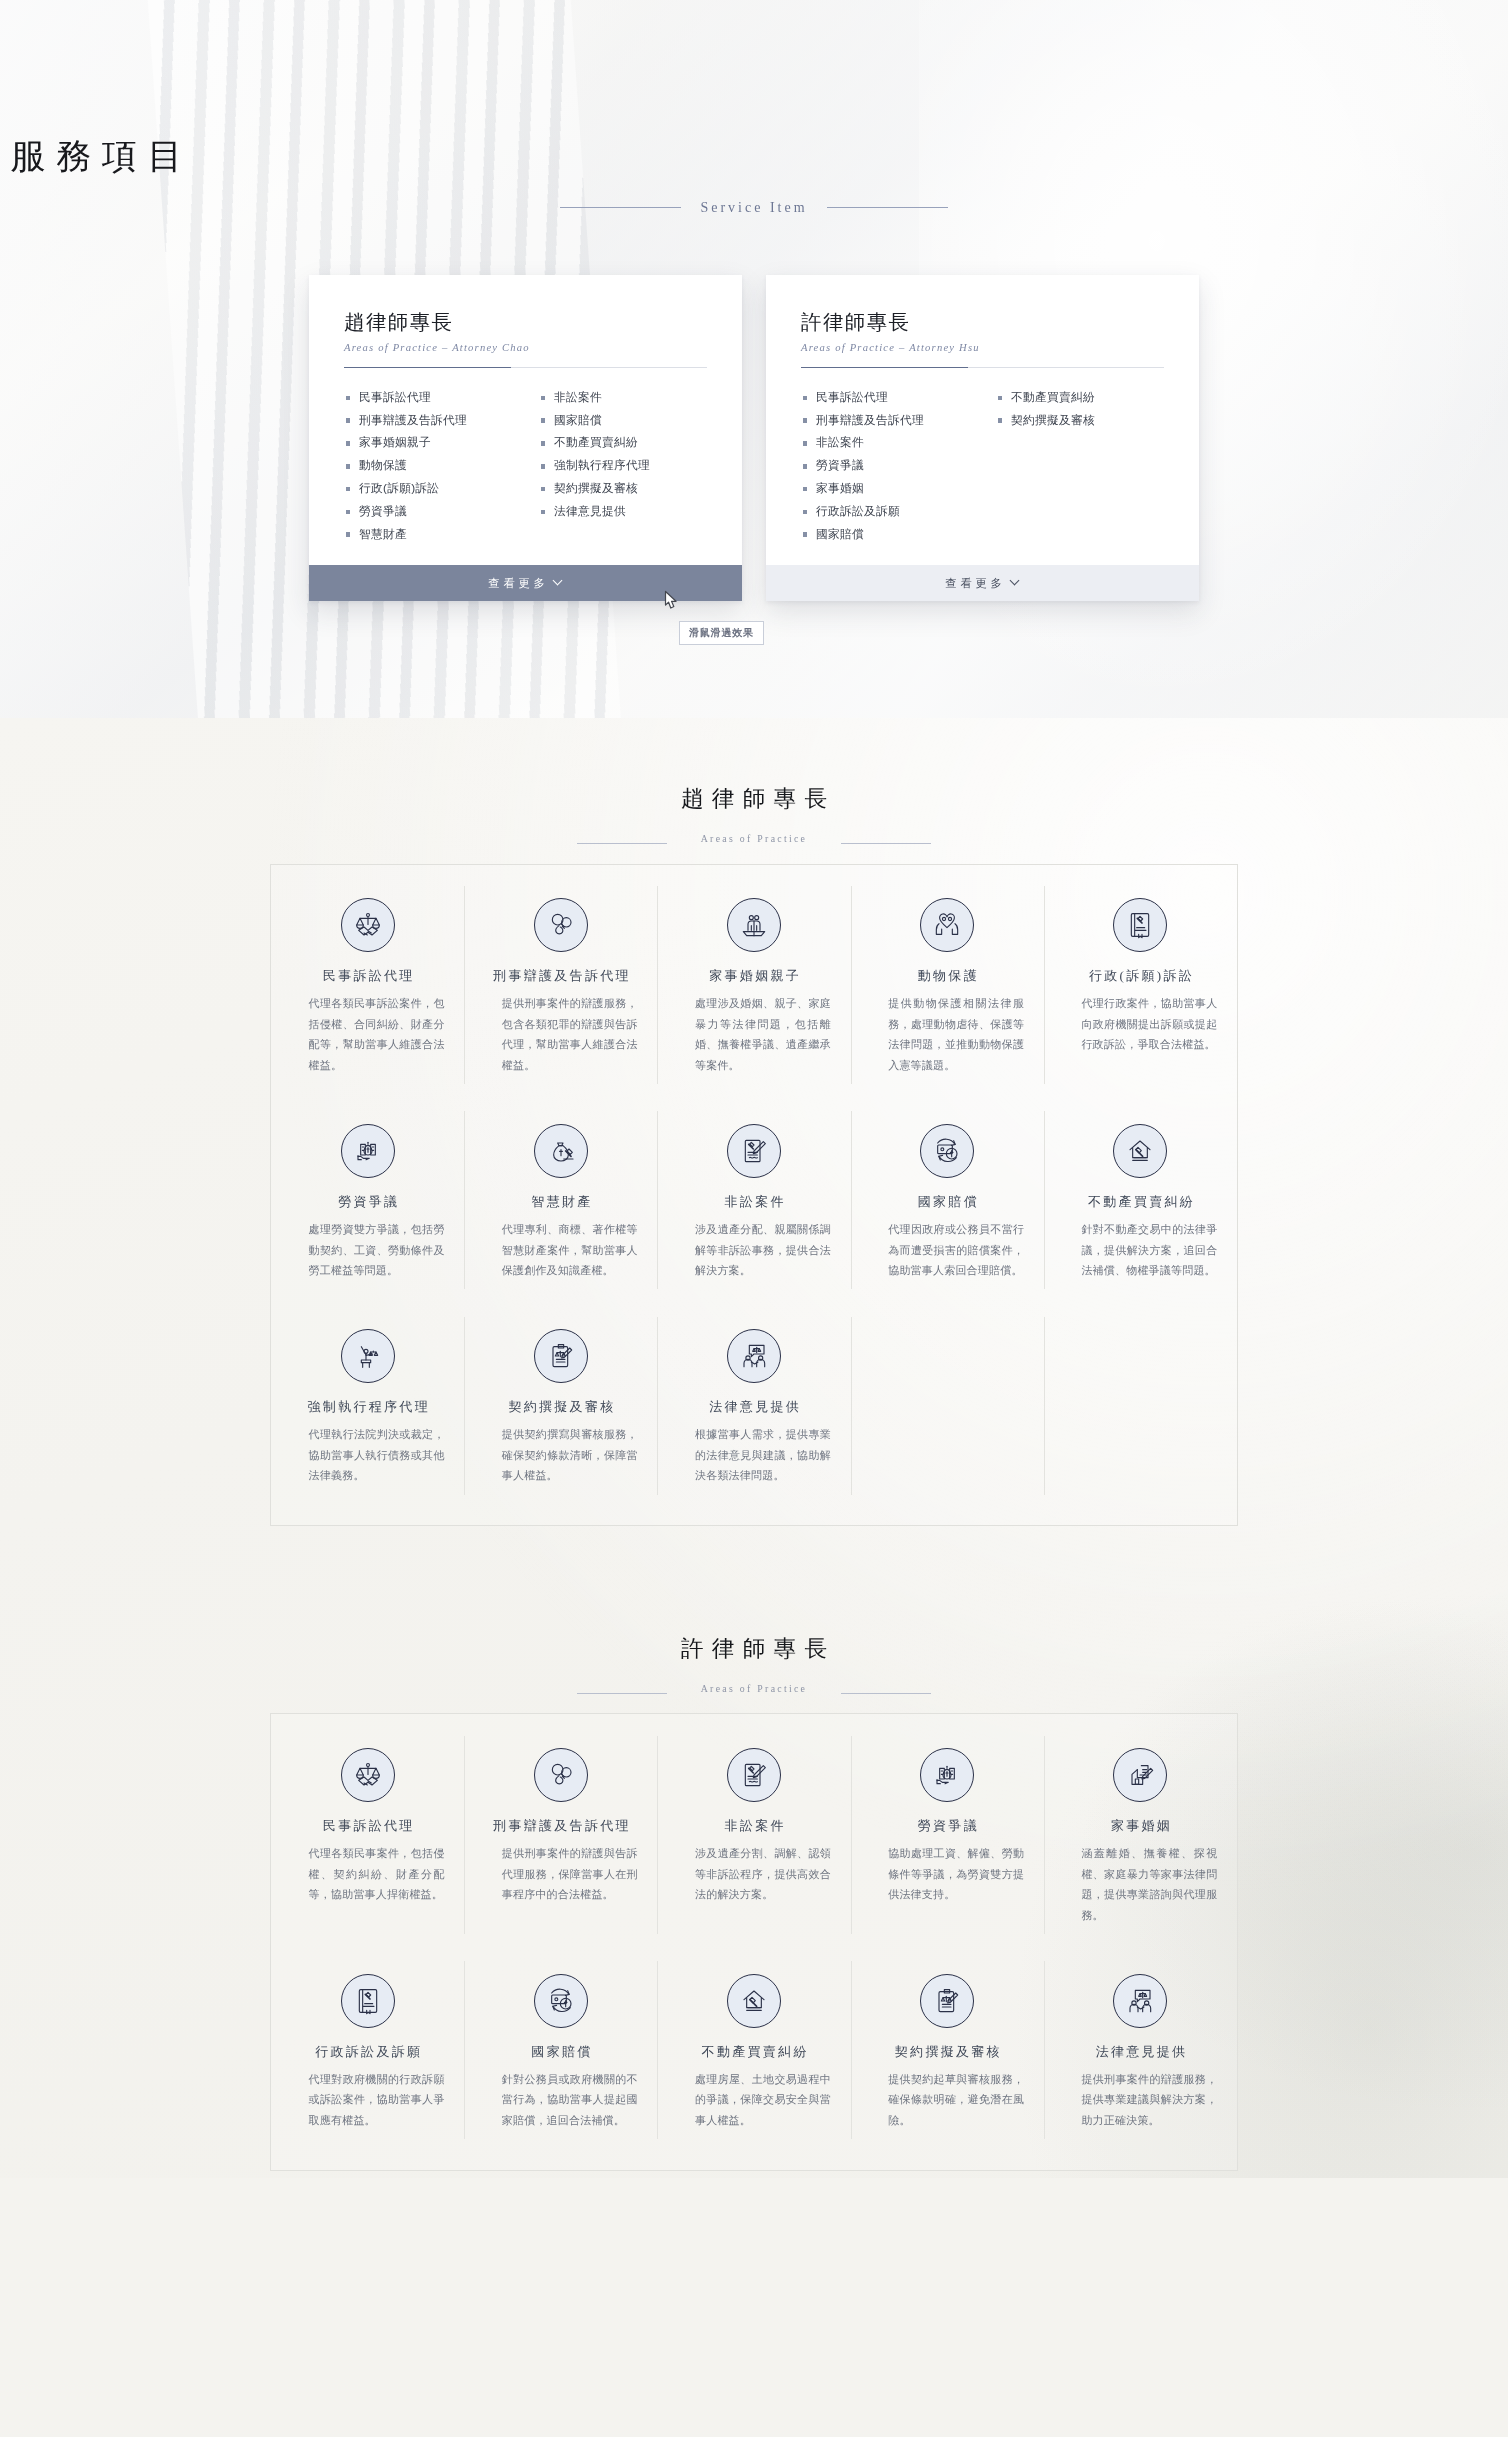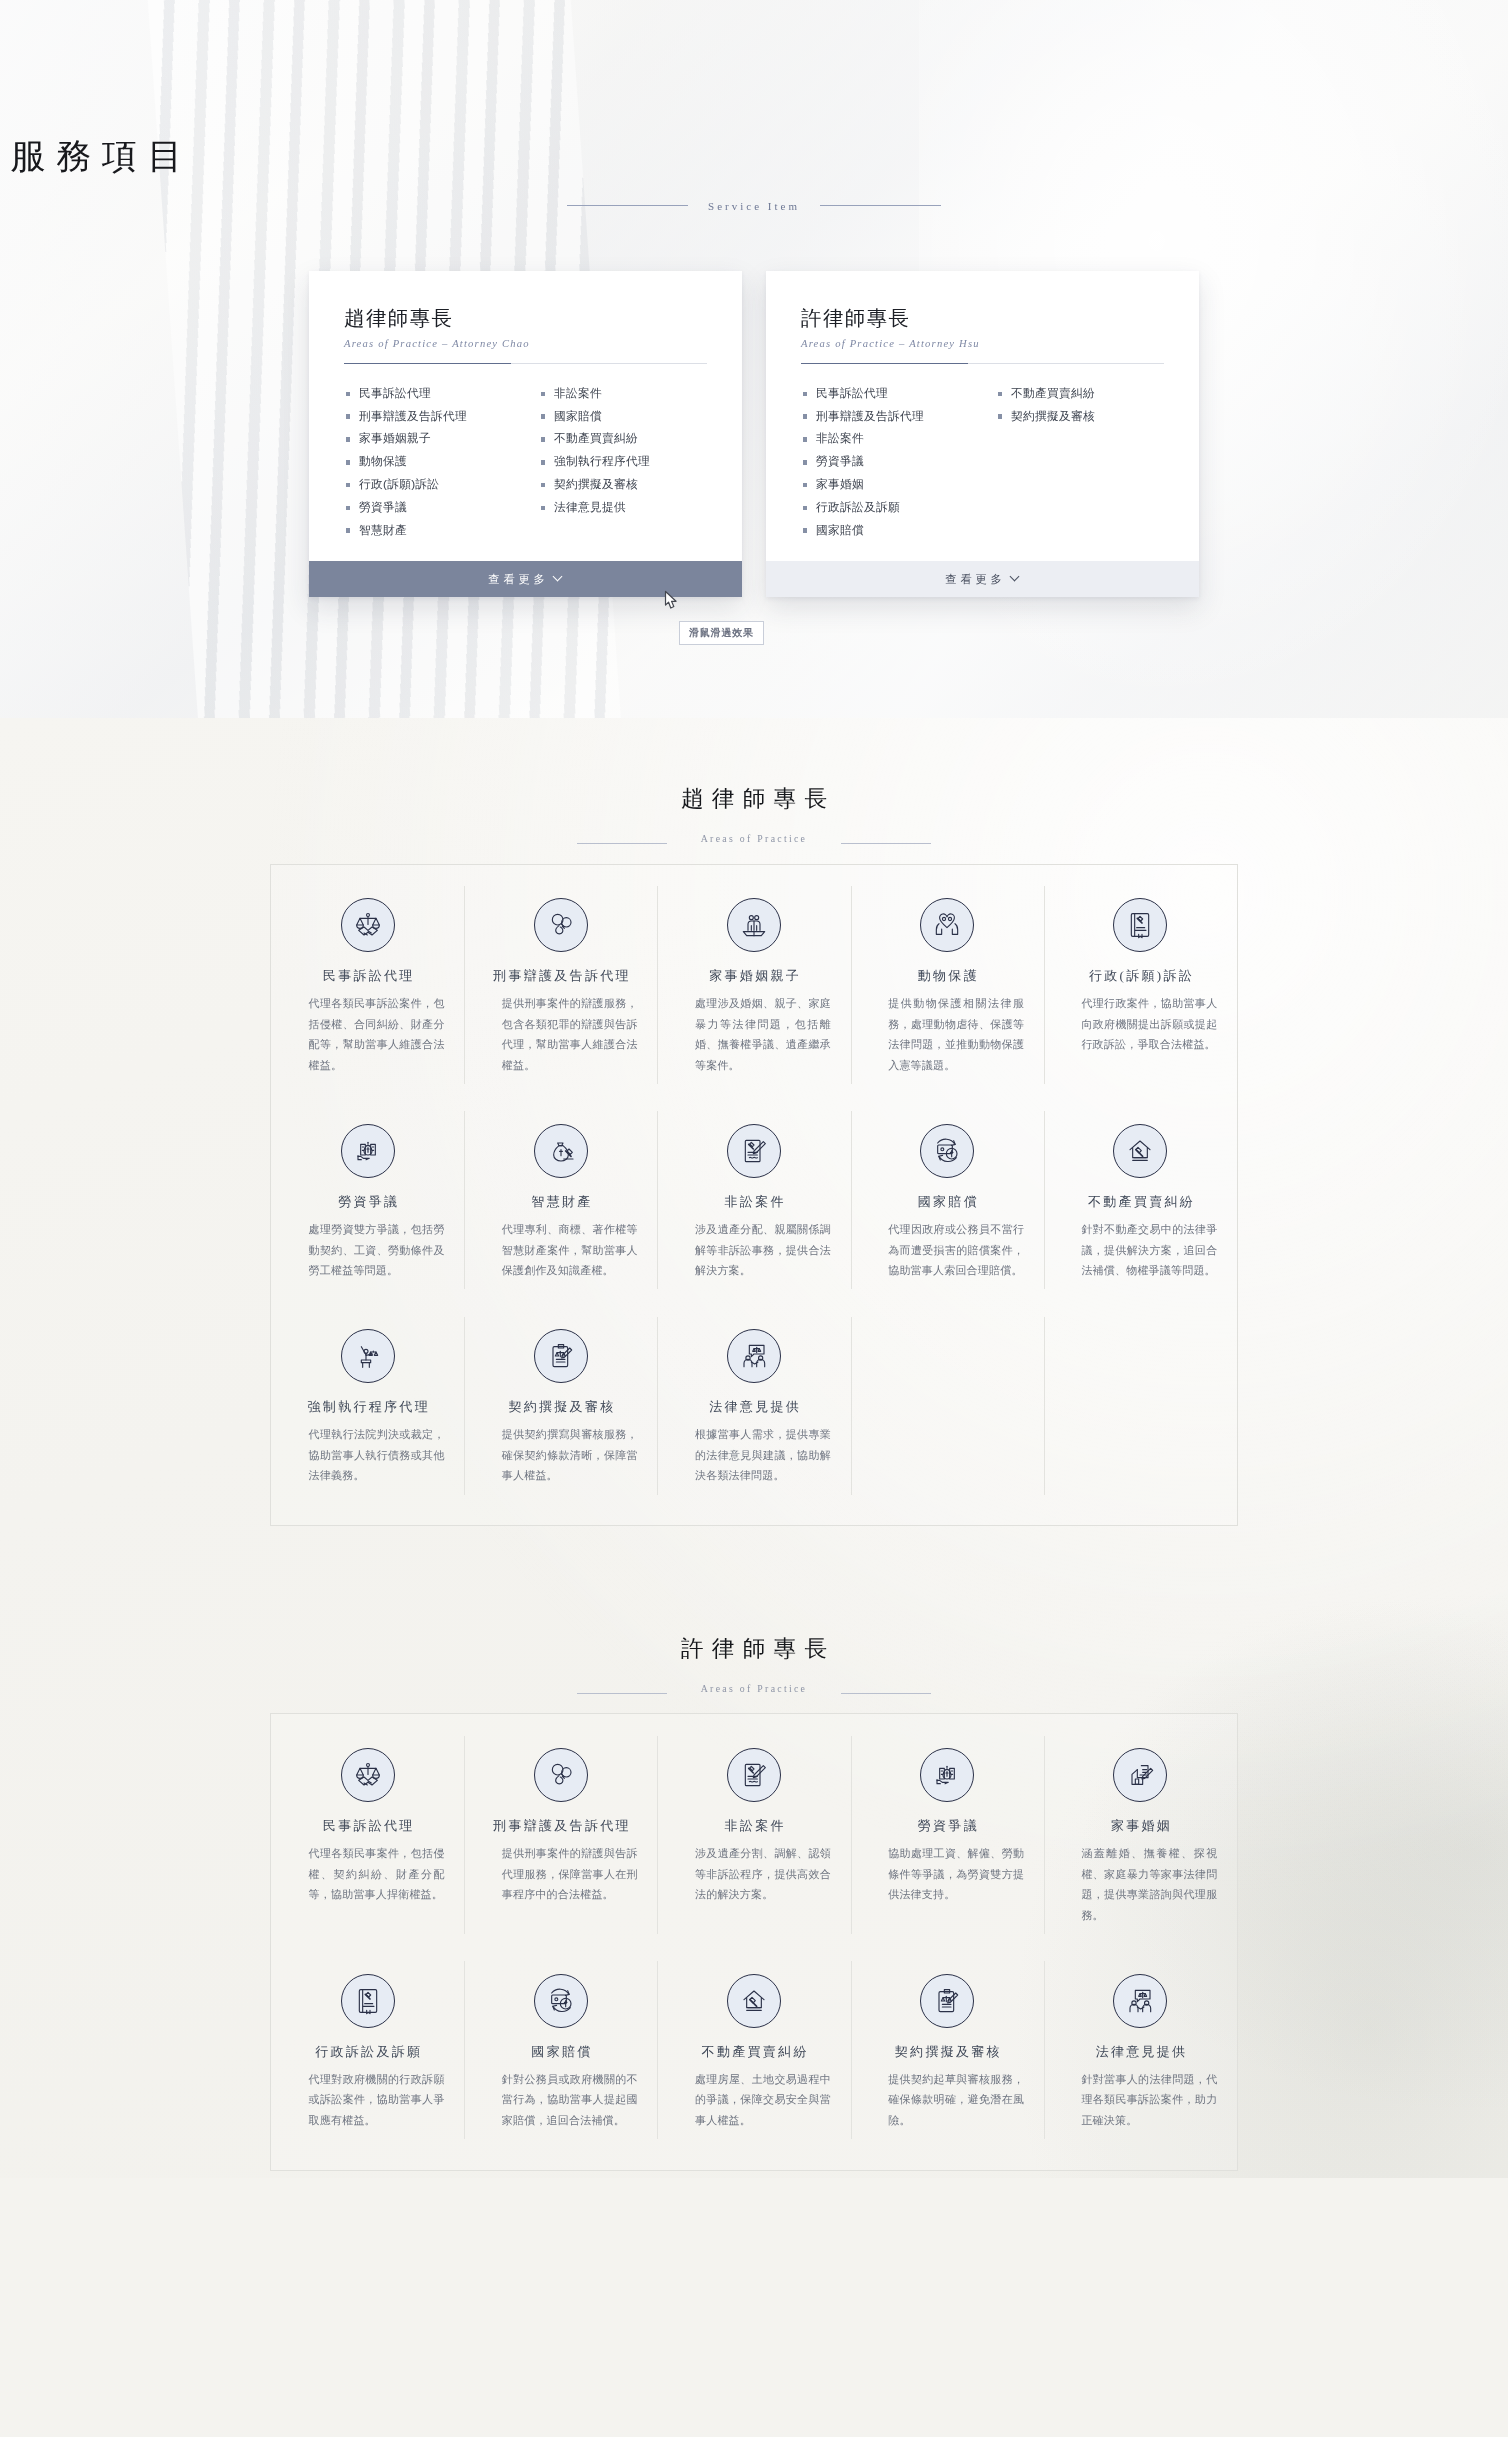--- a/index.html
+++ b/index.html
@@ -65,21 +65,21 @@
     align-items: center;
     justify-content: center;
     gap: 19.6px;
     margin-top: 19.6px;
   }
   .sub-rule .line {
     width: 121px; height: 0.8px;
     background: #98a2bb;
   }
   .sub-rule .en {
-    font-size: 11px;
+    font-size: 14px;
     letter-spacing: 3px;
     color: #6d7794;
     font-style: normal;
     font-family: "Liberation Serif", serif;
   }
 
   
   .cards {
     position: relative;
     margin: 59px auto 0;
@@ -773,20 +773,20 @@
             <path d="M24 13 l-2 4 h4 Z"></path>
               <path d="M32 13 l-2 4 h4 Z"></path>
             <circle cx="15" cy="27" r="3.2"></circle>
             <path d="M9 40 v-5 a6 6 0 0 1 12 0 v5"></path>
             <circle cx="34" cy="27" r="3.2"></circle>
             <path d="M40 40 v-5 a6 6 0 0 0 -12 0 v5"></path>
             <path d="M20 33 l5 3 5 -3"></path>
           </svg>
         </div>
         <div class="cell-title">法律意見提供</div>
-        <div class="cell-desc">針對當事人的法律問題，代理各類民事訴訟案件，助力正確決策。</div>
+        <div class="cell-desc">提供刑事案件的辯護服務，提供專業建議與解決方案，助力正確決策。</div>
       </div>
 
     </div>
   </div>
 
 </div>
 
 
 </body></html>

